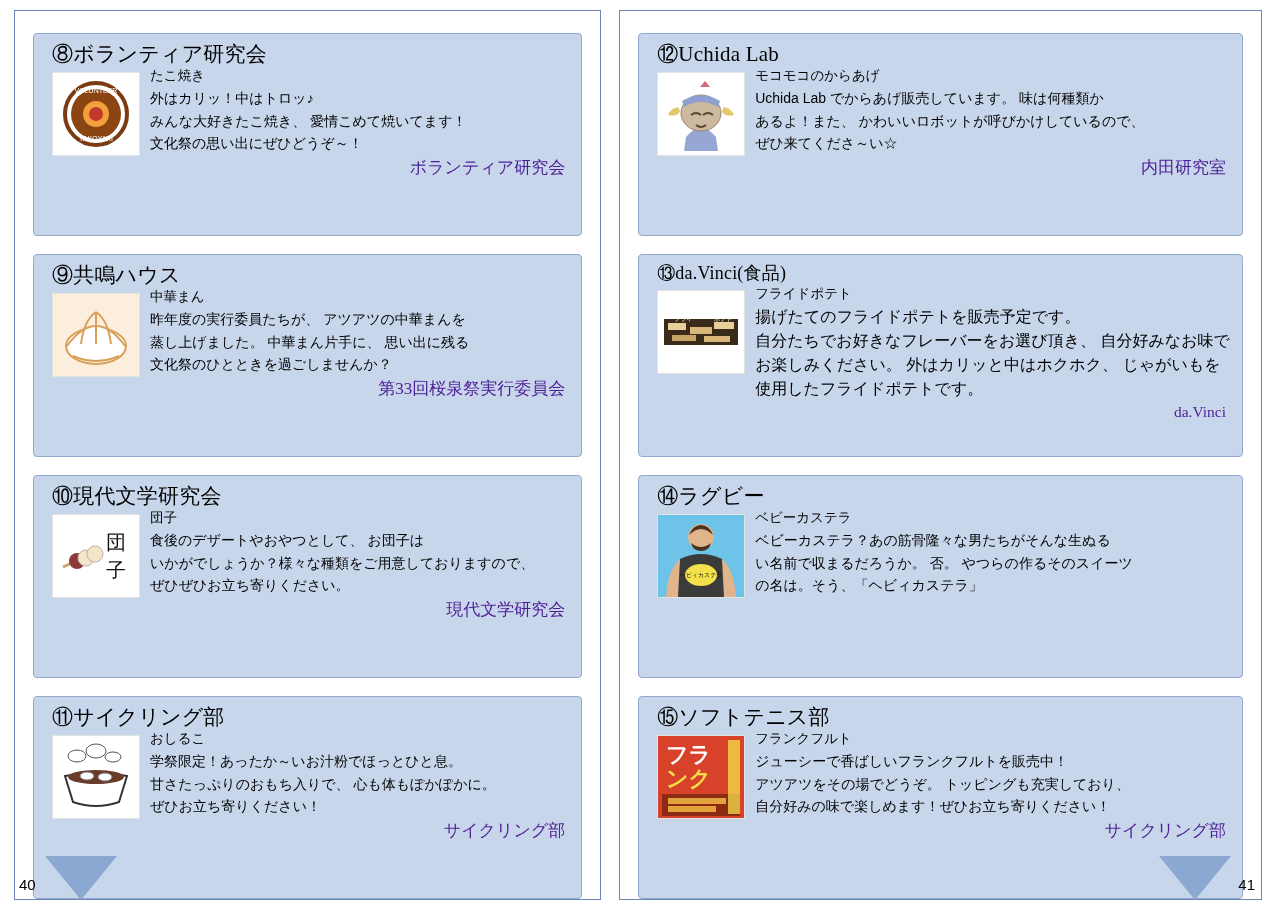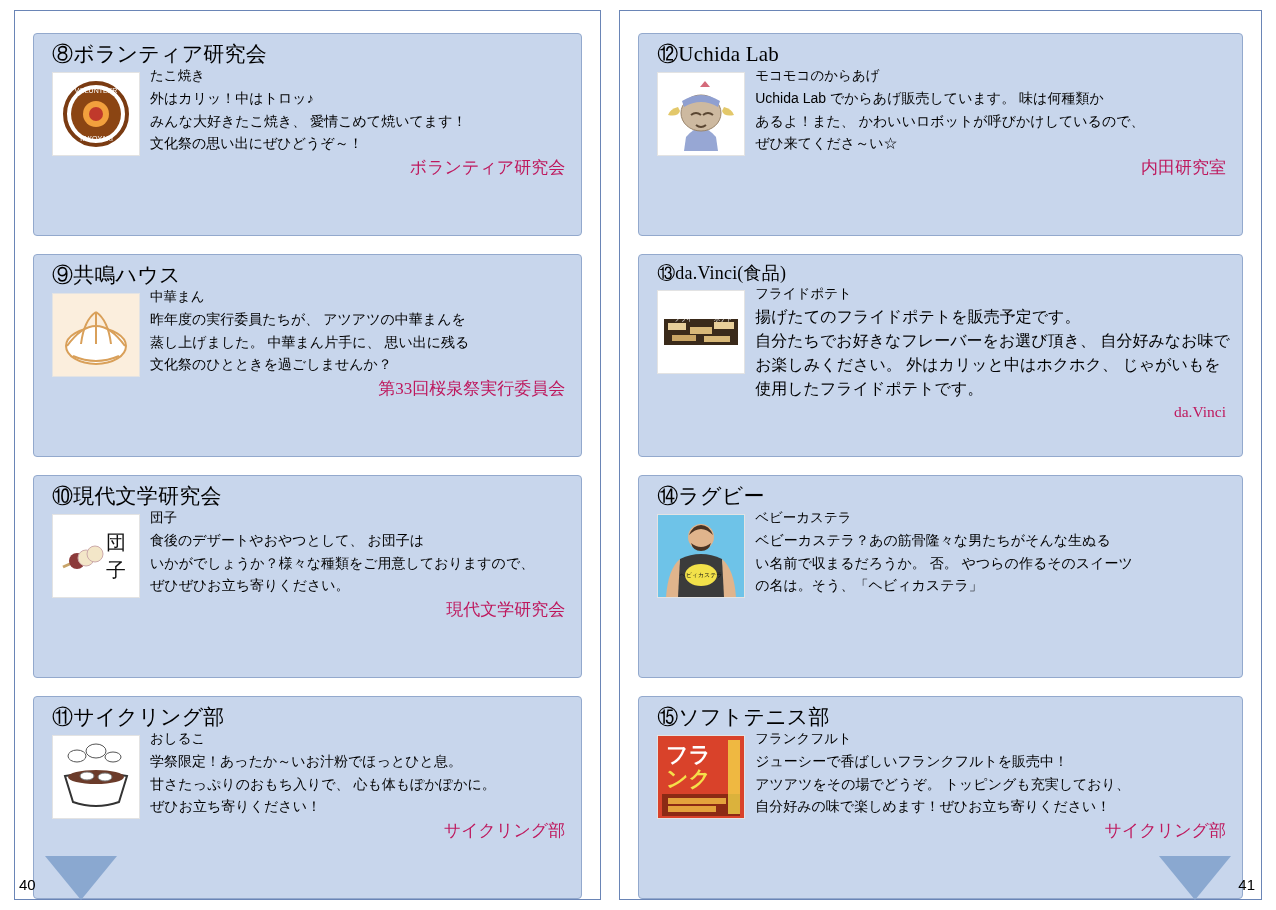--- a/index.html
+++ b/index.html
@@ -98,21 +98,21 @@
   .desc-line.tight {
     font-size: 16px;
     line-height: 1.5;
   }
   .credit {
     text-align: right;
     font-size: 17px;
     line-height: 1.2;
     margin-top: 2px;
     padding-right: 4px;
-    color: #be185d;
+    color: #4c1d95;
     white-space: nowrap;
   }
   .credit.small { font-size: 15.5px; }
   .page-number {
     position: absolute;
     bottom: 6px;
     font-size: 15px;
     color: #000;
     font-family: "Liberation Sans", sans-serif;
   }

